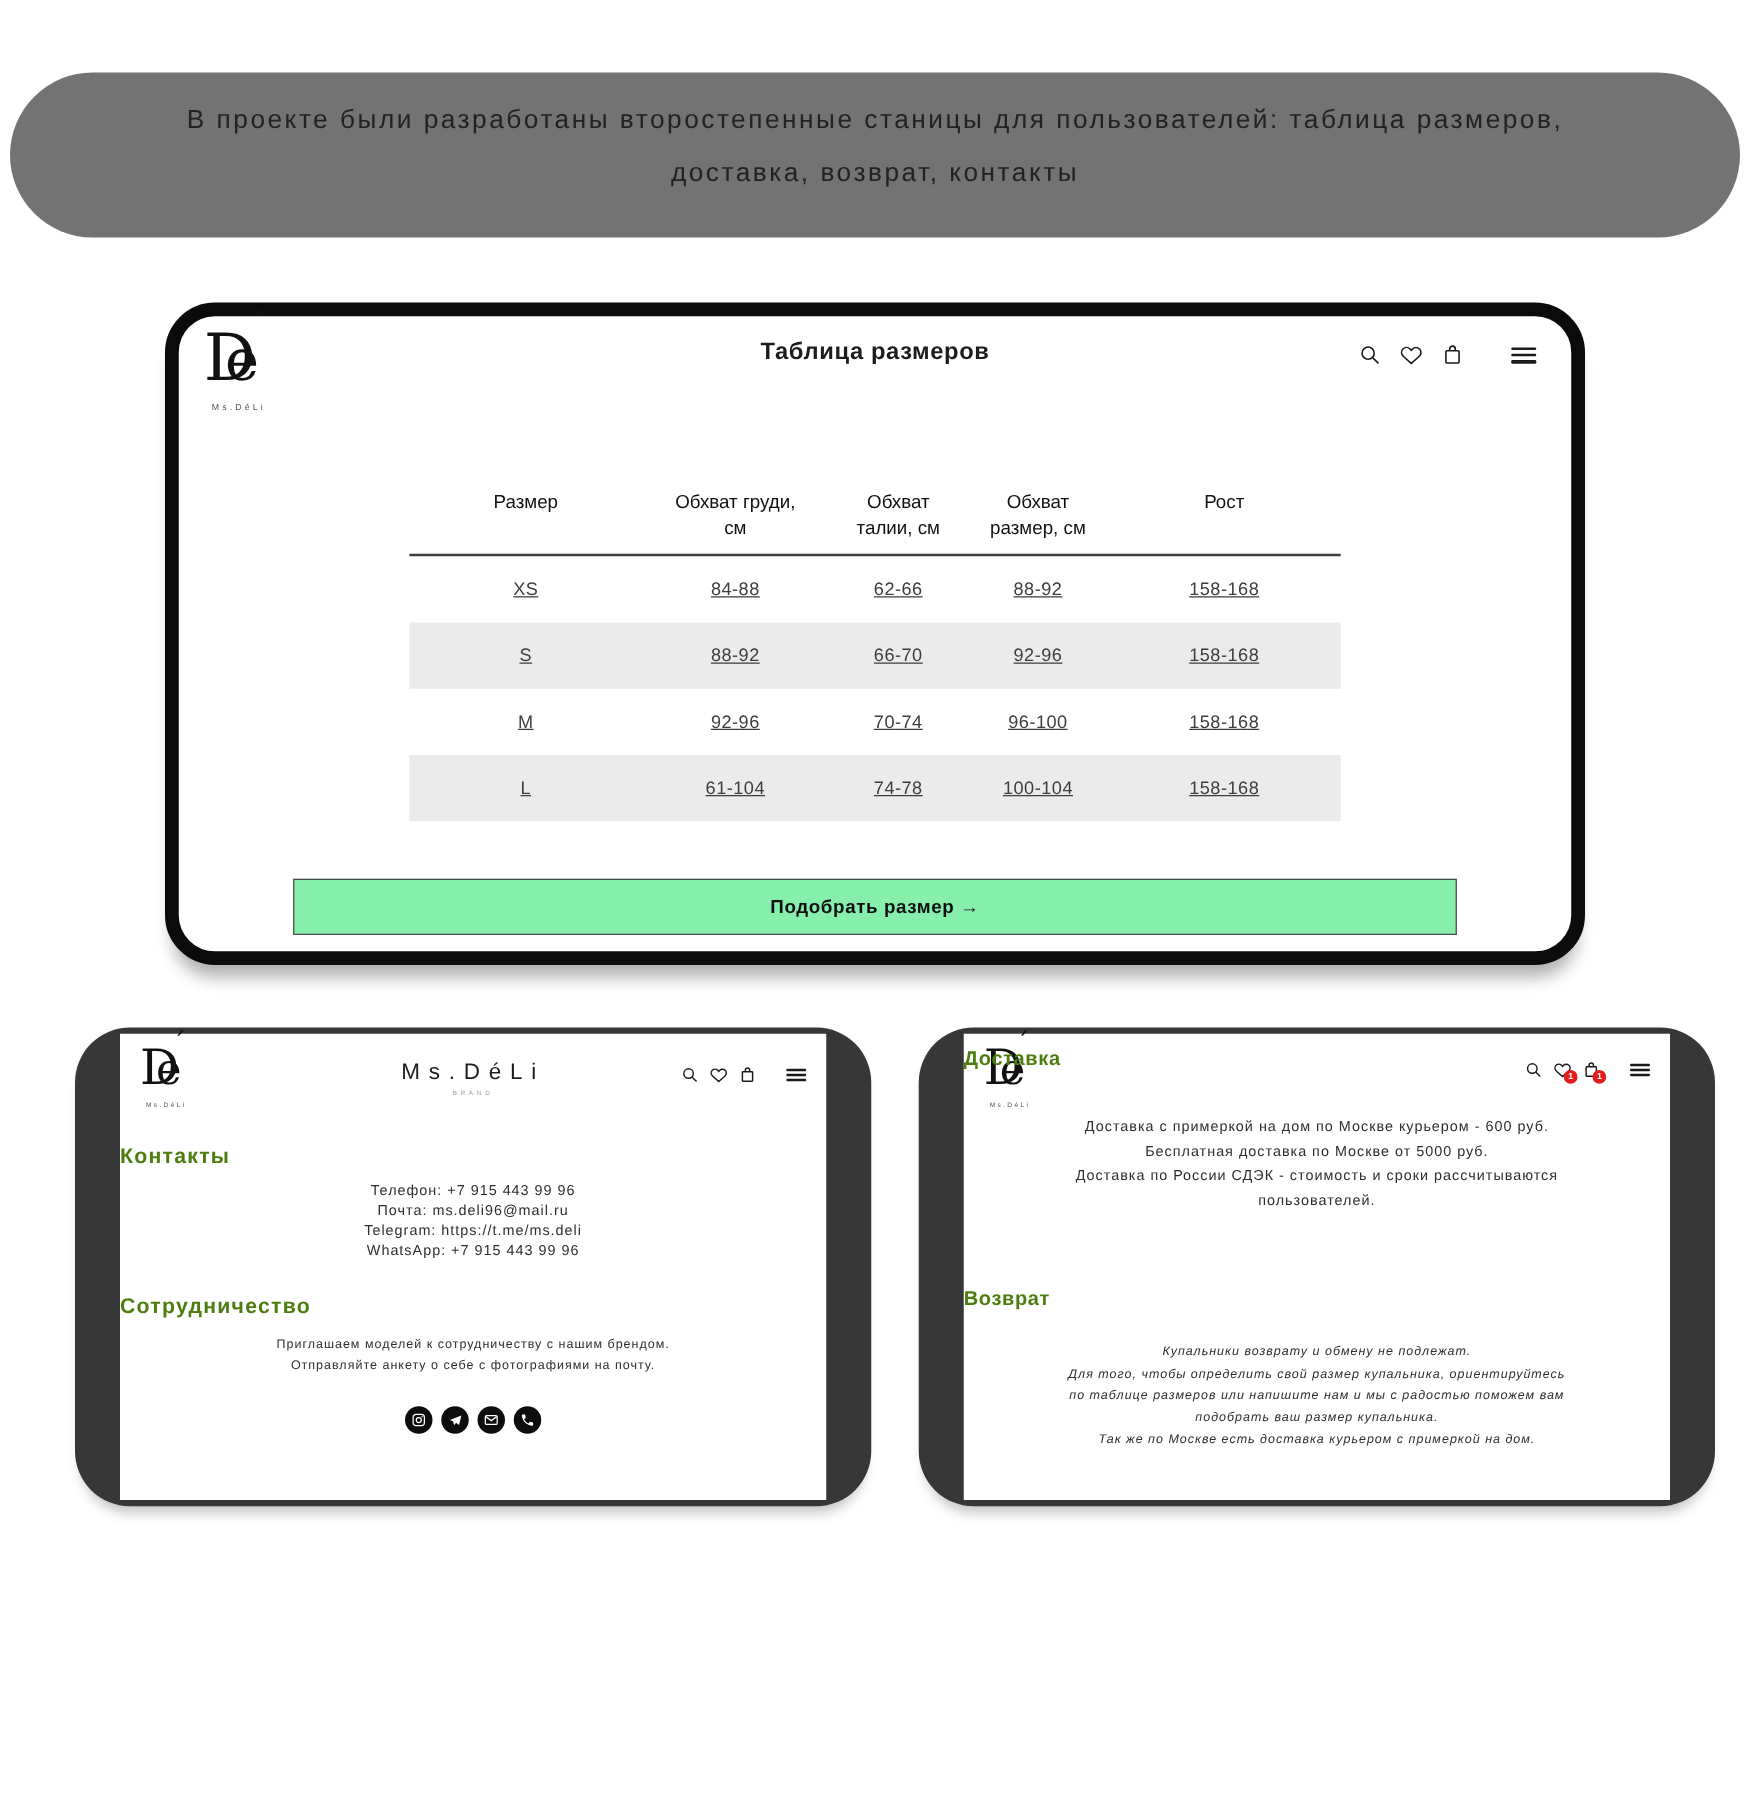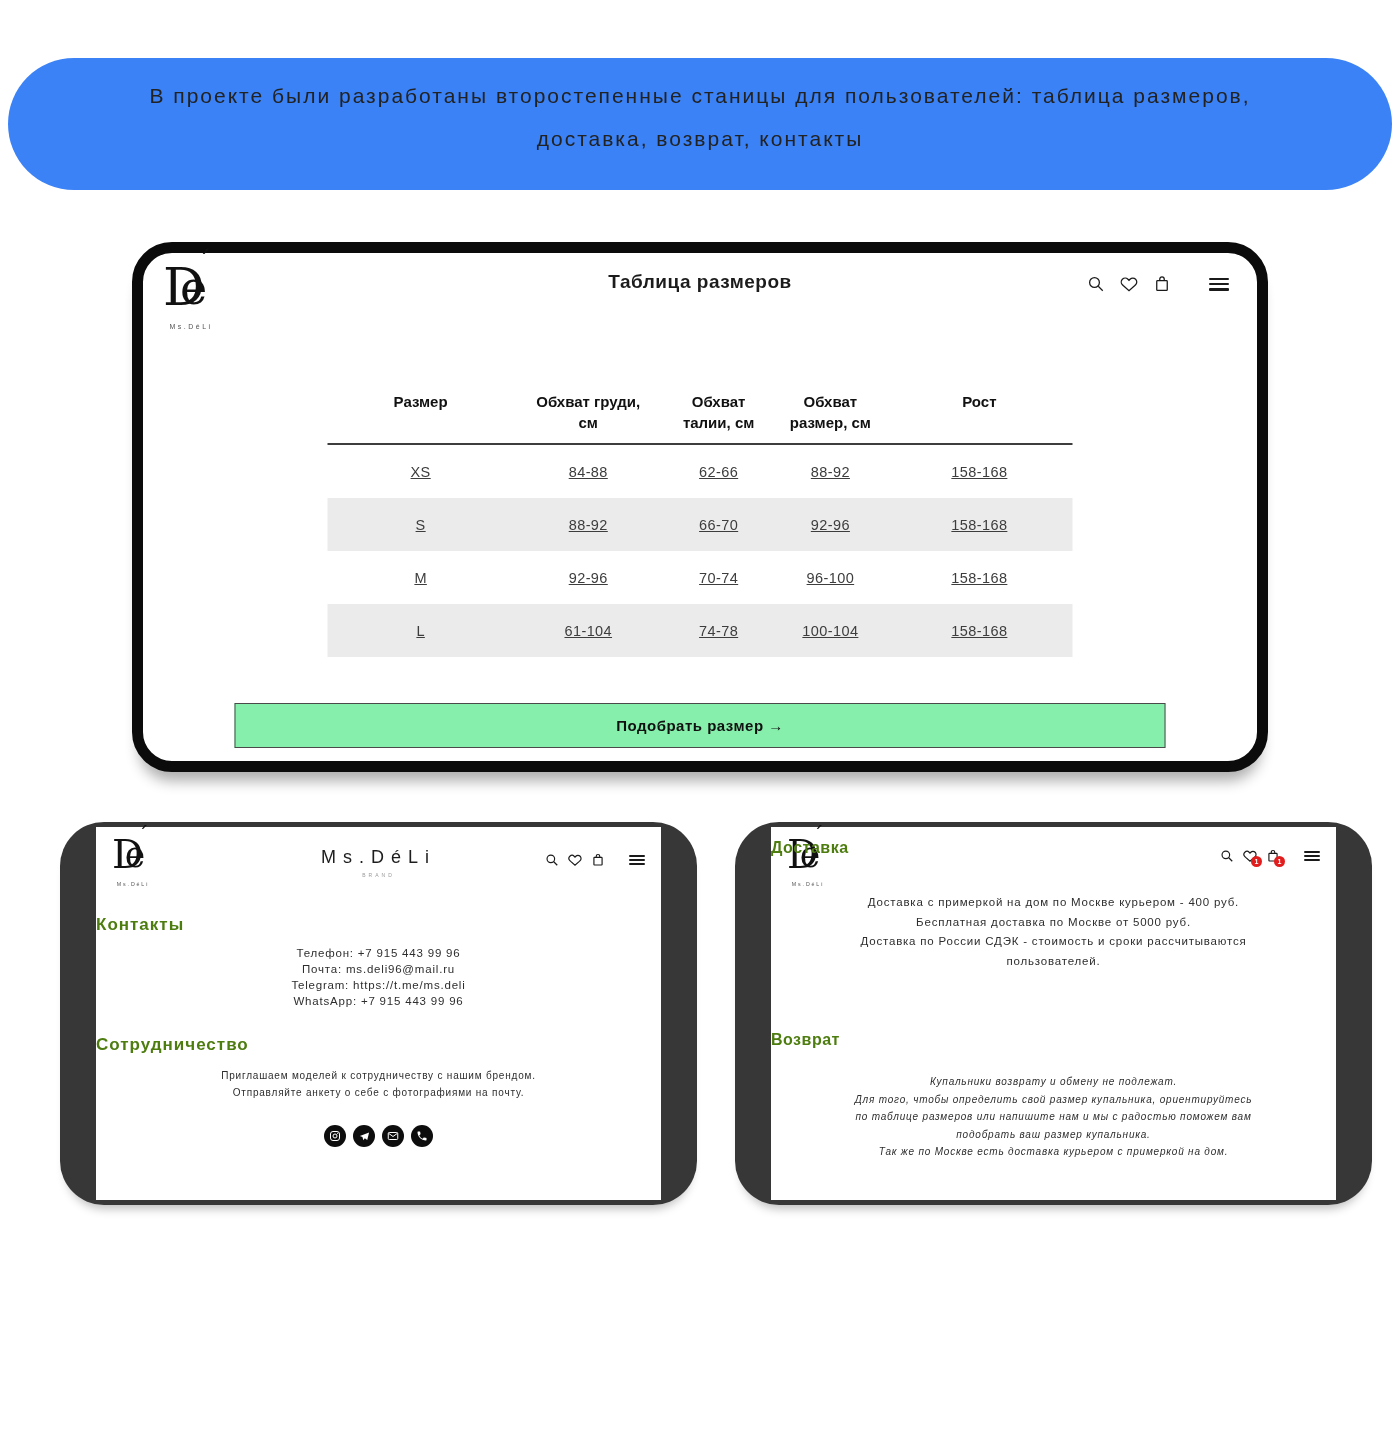--- a/index.html
+++ b/index.html
@@ -1,21 +1,21 @@
 <!DOCTYPE html>
 <html><head>
 <meta charset="utf-8">
 <style>
   * { margin:0; padding:0; box-sizing:border-box; }
   html,body { width:1400px; height:1450px; background:#ffffff; font-family:"Liberation Sans", sans-serif; color:#1c1c1c; }
   .stage { position:relative; width:1400px; height:1450px; overflow:hidden; }
 
   
   .intro { position:absolute; left:8px; top:58px; width:1384px; height:132px;
-           background:#3b82f6; border-radius:66px; text-align:center; padding-top:16px; }
+           background:#737373; border-radius:66px; text-align:center; padding-top:16px; }
   .intro div { font-size:21px; letter-spacing:2px; line-height:43px; color:#222; font-weight:500; }
 
   
   .logo { position:absolute; }
   .monogram { position:relative; width:56px; height:56px; font-family:"DejaVu Serif", serif; color:#111; }
   .mono-d { position:absolute; left:0; top:0; font-size:52px; line-height:1; font-weight:500; }
   .mono-e { position:absolute; left:17px; top:4px; font-size:46px; line-height:1; font-weight:400; }
   .mono-accent { position:absolute; left:34px; top:-14px; font-size:30px; line-height:1; }
   .logo-caption { margin-top:6px; font-size:7px; letter-spacing:2.5px; color:#555; text-align:center; width:56px; }
   .logo-sm { transform:scale(0.75); transform-origin:top left; }
@@ -35,21 +35,21 @@
                  background:#fff; border:11px solid #0b0b0b; border-radius:40px;
                  box-shadow:0 16px 14px -7px rgba(0,0,0,0.32); }
   .mt-title { position:absolute; top:18px; left:0; width:100%; text-align:center;
               font-size:19px; font-weight:bold; letter-spacing:0.5px; }
   .mt-icons { right:28px; top:22px; gap:15px; }
   .mt-icons .sep { width:8px; }
 
   .size-table { position:absolute; top:138px; left:50%; transform:translateX(-50%); width:745px; }
   .st-head { display:flex; padding-bottom:10px; border-bottom:2px solid #3e3e3e; }
   .st-cell, .st-hcell { text-align:center; }
-  .st-hcell { font-weight:bold; font-size:15px; line-height:21px; color:#111; }
+  .st-hcell { font-weight:normal; font-size:15px; line-height:21px; color:#111; }
   .c1{width:25%;} .c2{width:20%;} .c3{width:15%;} .c4{width:15%;} .c5{width:25%;}
   .st-row { display:flex; align-items:center; height:53px; font-size:14.5px; color:#3d3d3d; letter-spacing:0.4px;text-decoration:underline; }
   .st-row.alt { background:#ebebeb; }
 
   .size-btn { position:absolute; top:450px; left:50%; transform:translateX(-50%);
               width:931px; height:45px; background:#86efac; border:1px solid #4a4a4a;
               display:flex; align-items:center; justify-content:center;
               font-size:15px; font-weight:600; letter-spacing:0.5px; color:#111; cursor:pointer; }
 
   
@@ -304,21 +304,21 @@
         </span>
         <span class="sep"></span>
         <span class="burger" style="width:16px; height:10px;">
           <span style="height:2px;"></span>
             <span style="height:2px;"></span>
             <span style="height:2px;"></span>
         </span>
       </div>
 
       <div class="t-text" style="top:66px; font-size:11.5px; line-height:19.5px;">
-        <div>Доставка с примеркой на дом по Москве курьером - 400 руб.</div>
+        <div>Доставка с примеркой на дом по Москве курьером - 600 руб.</div>
         <div>Бесплатная доставка по Москве от 5000 руб.</div>
         <div>Доставка по России СДЭК - стоимость и сроки рассчитываются</div>
         <div>пользователей.</div>
       </div>
 
       <div class="t-heading" style="top:204px; font-size:16px; letter-spacing:0.5px;">Возврат</div>
 
       <div class="t-text" style="top:246px; font-size:10px; line-height:17.5px;font-style:italic;">
         <div>Купальники возврату и обмену не подлежат.</div>
         <div>Для того, чтобы определить свой размер купальника, ориентируйтесь</div>

